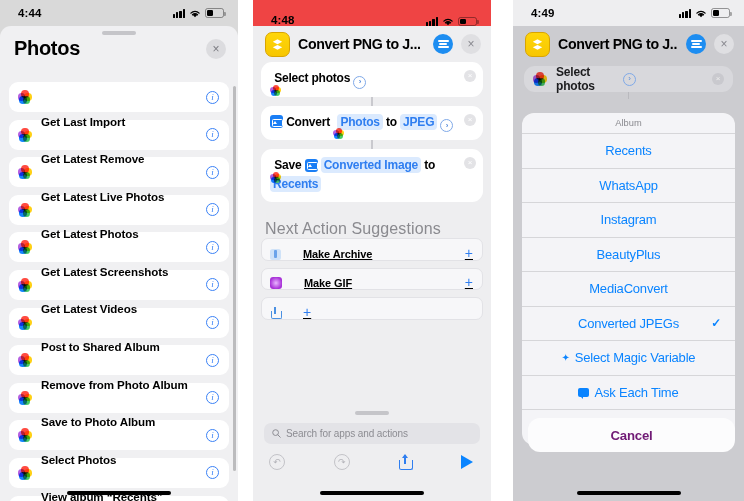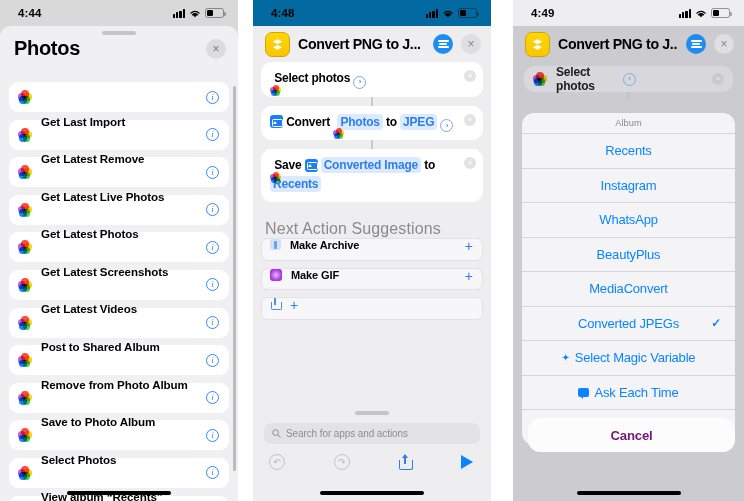--- a/index.html
+++ b/index.html
@@ -137,21 +137,21 @@
   .flower.sm { width:11px; height:11px; }
   .flower.sm i { width:6px; height:6px; }
   .flower.sm i:nth-child(1){ left:2.5px; top:0 }
   .flower.sm i:nth-child(2){ left:5px; top:2.4px }
   .flower.sm i:nth-child(3){ left:3.6px; top:5px }
   .flower.sm i:nth-child(4){ left:1px; top:5px }
   .flower.sm i:nth-child(5){ left:-.3px; top:2.4px }
 
   
   .p2 { background:#eeeef0; position:absolute; inset:0; }
-  .p2-statusbar { background:#0369a1; }
+  .p2-statusbar { background:#ef4444;align-items:flex-end; }
   .p2-navbar {
     height: 36px; display:flex; align-items:center; gap:8px;
     padding: 0 10px 0 12px; background:#eeeef0;
   }
   .sc-icon {
     width: 25px; height: 25px; border-radius: 7px;
     background: linear-gradient(#ffd60a,#f7c600);
     border: 1.4px solid #d9a400;
     display:flex; align-items:center; justify-content:center; flex:none;
   }
@@ -214,22 +214,22 @@
     border-left:2.4px solid transparent; border-right:2.4px solid transparent;
     border-bottom:3.2px solid #fff;
   }
   .connector { width:1.2px; height:9px; background:#c9c9ce; margin:0 auto; }
 
   .sug-title {
     font-size: 16px; color:#8a8a8f; margin: 18px 0 0 4px; letter-spacing:.1px;
   }
   .sug-row {
     height: 22.5px; background:#f7f7f9; border:.9px solid #e2e2e6;
-    border-radius: 7px; display:flex; align-items:flex-start; gap:9px;
-    padding: 0 9px 0 8px; margin-bottom: 7px;
+    border-radius: 7px; display:flex; align-items:flex-end; gap:22px;
+    padding: 0 9px 0 8px; margin-bottom: 7px; text-decoration: underline;
   }
   .sug-label { flex:1; font-size:11px; font-weight:bold; color:#000; letter-spacing:-.1px; }
   .plus { color:#2f7ef0; font-size:14px; font-weight:400; line-height:1; }
   .ico-archive {
     width:11px;height:11px;border-radius:2.5px;background:#cfe2f8;flex:none;
     position:relative;
   }
   .ico-archive::after{content:"";position:absolute;left:3.8px;top:1.5px;width:3px;height:8px;background:#6ba3ea;border-radius:1px;}
   .ico-gif {
     width:12px;height:12px;border-radius:3px;flex:none;
@@ -683,24 +683,24 @@
     </div>
     <div class="p3-conn"></div>
 
     <div class="sheet">
       <div class="sheet-head">Album</div>
       <div id="p3items">
           <div class="sheet-item">
             <span>Recents</span>
           </div>
           <div class="sheet-item">
+            <span>WhatsApp</span>
+          </div>
+          <div class="sheet-item">
             <span>Instagram</span>
-          </div>
-          <div class="sheet-item">
-            <span>WhatsApp</span>
           </div>
           <div class="sheet-item">
             <span>BeautyPlus</span>
           </div>
           <div class="sheet-item">
             <span>MediaConvert</span>
           </div>
           <div class="sheet-item">
             <span>Converted JPEGs</span>
             <span class="check">✓</span>

